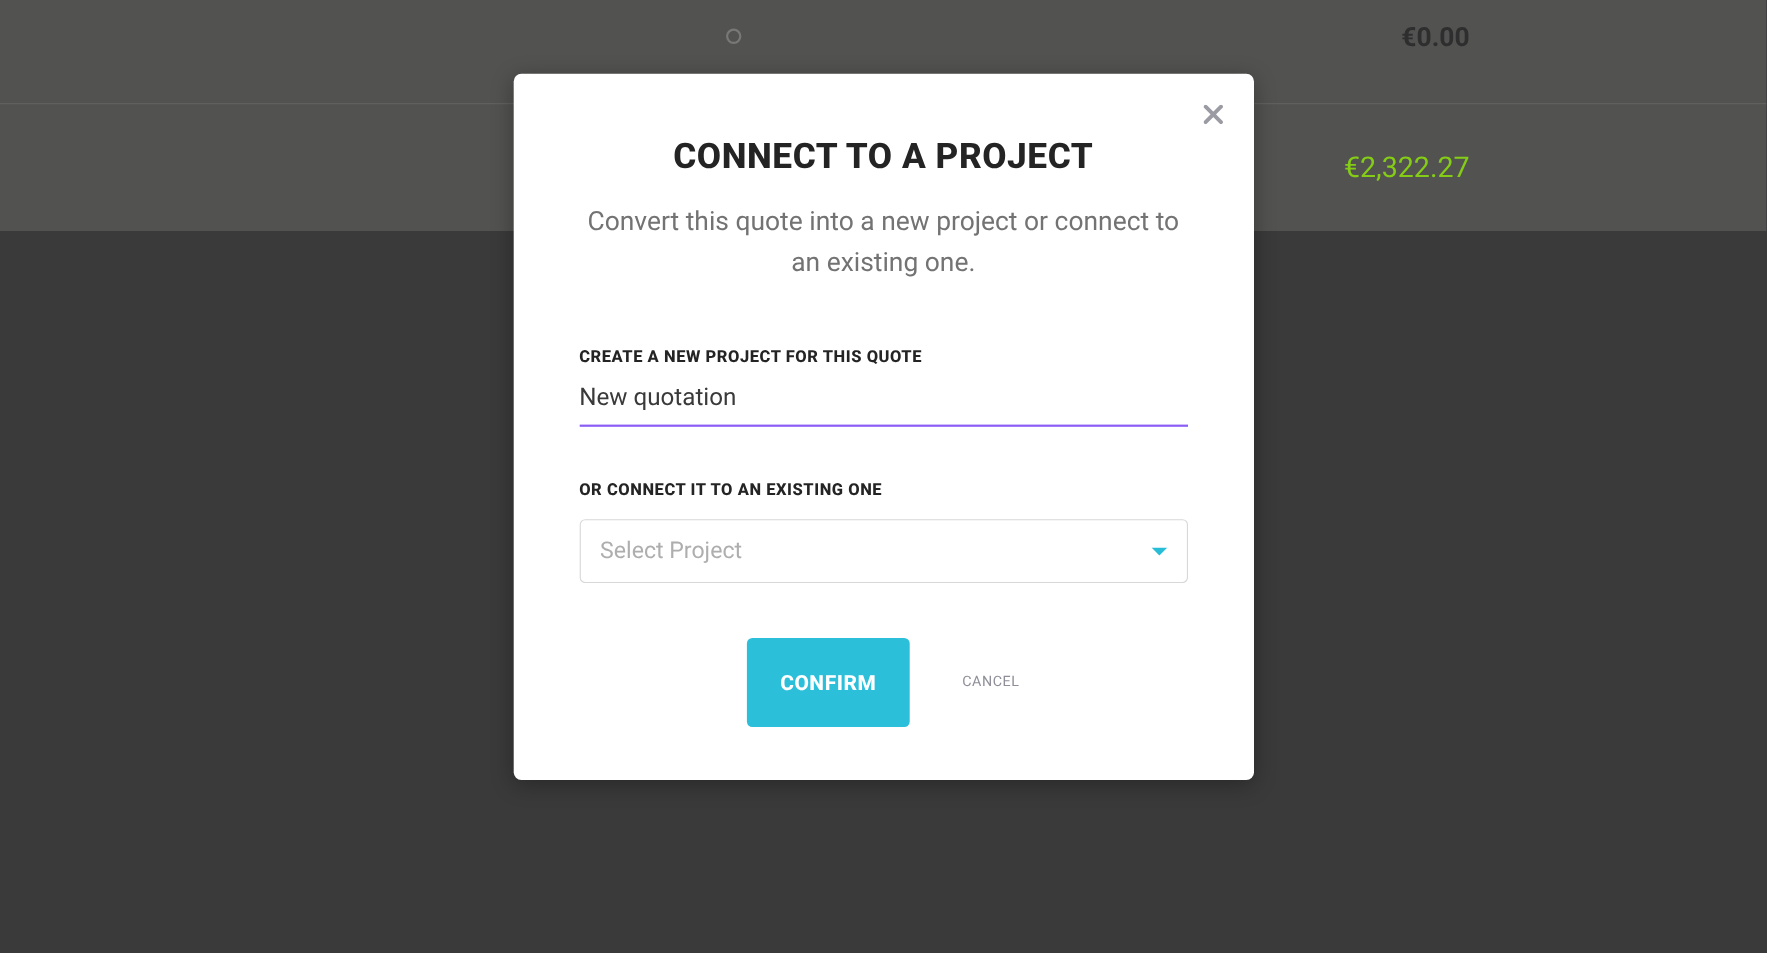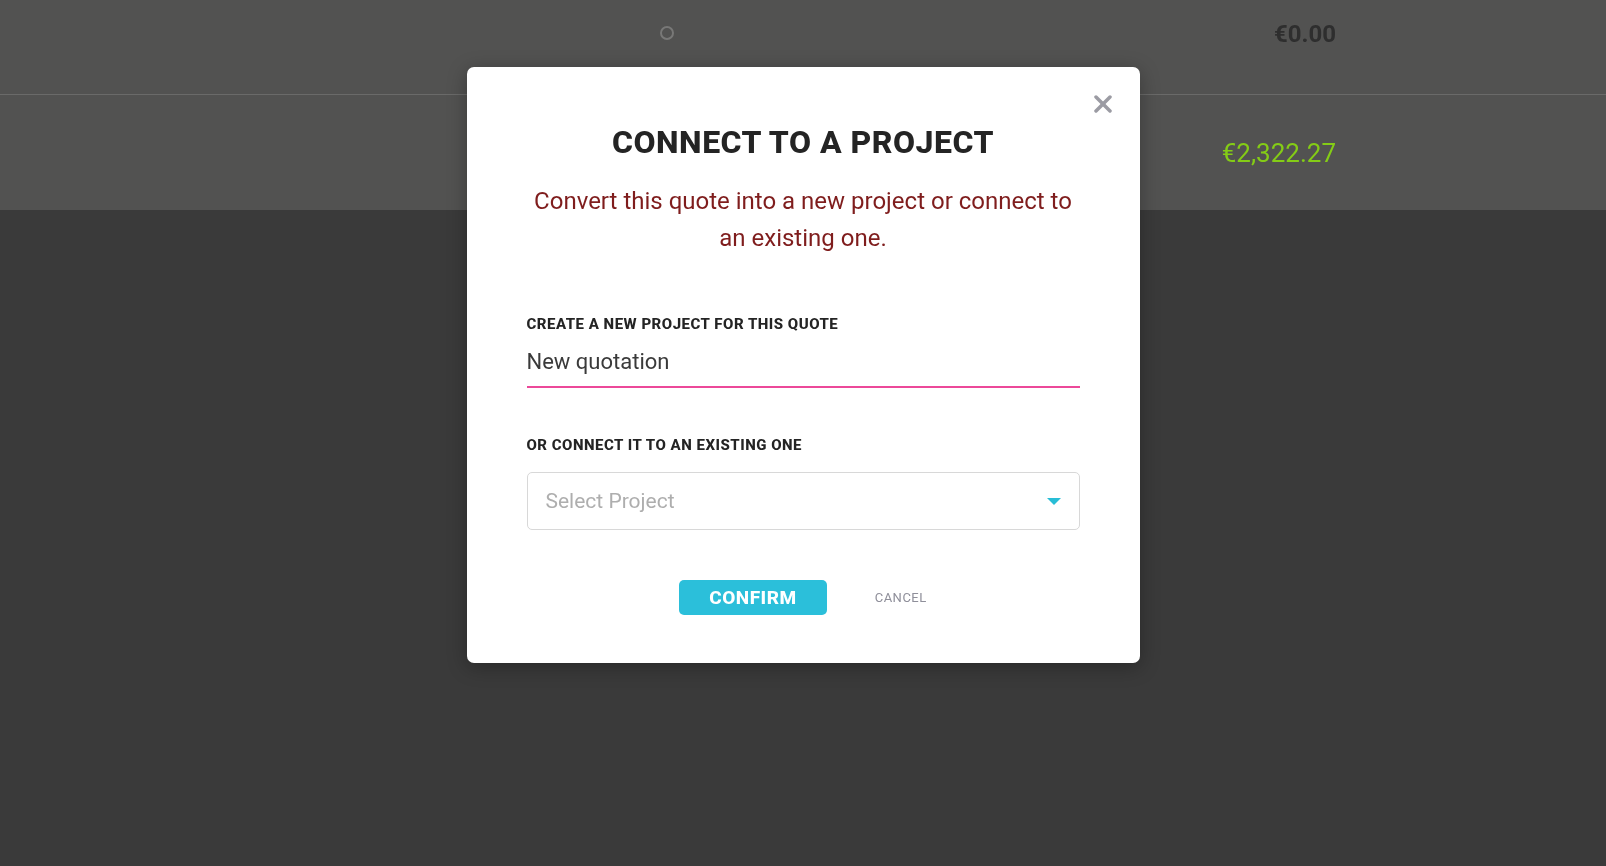--- a/index.html
+++ b/index.html
@@ -116,39 +116,39 @@
       text-align: center;
       font-size: 32px;
       font-weight: 800;
       color: #242424;
       margin-top: 24px;
       letter-spacing: 0.5px;
     }
     .modal-subtitle {
       text-align: center;
       font-size: 24px;
-      color: #7f1d1d;
+      color: #737373;
       margin-top: 22px;
       line-height: 1.55;
       font-weight: 400;
     }
     .form-section {
       margin-top: 58px;
     }
     .form-label {
       font-size: 15px;
       font-weight: 800;
       color: #242424;
       letter-spacing: 0.5px;
       text-transform: uppercase;
     }
     .text-input {
       width: 100%;
       border: none;
-      border-bottom: 2px solid #ec4899;
+      border-bottom: 2px solid #8b5cf6;
       padding: 16px 0 12px 0;
       font-size: 22px;
       color: #3a3a3a;
       outline: none;
       background: transparent;
       font-family: inherit;
     }
     .text-input::placeholder {
       color: #aaaaaa;
     }
@@ -185,21 +185,21 @@
       justify-content: center;
       align-items: center;
       gap: 48px;
       margin-top: 50px;
     }
     .btn-confirm {
       background: #2bbfda;
       color: #ffffff;
       border: none;
       border-radius: 5px;
-      padding: 6px 30px;
+      padding: 29px 30px;
       font-size: 19px;
       font-weight: 800;
       letter-spacing: 0.5px;
       cursor: pointer;
       font-family: inherit;
     }
     .btn-cancel {
       background: none;
       border: none;
       color: #8f8f9a;

